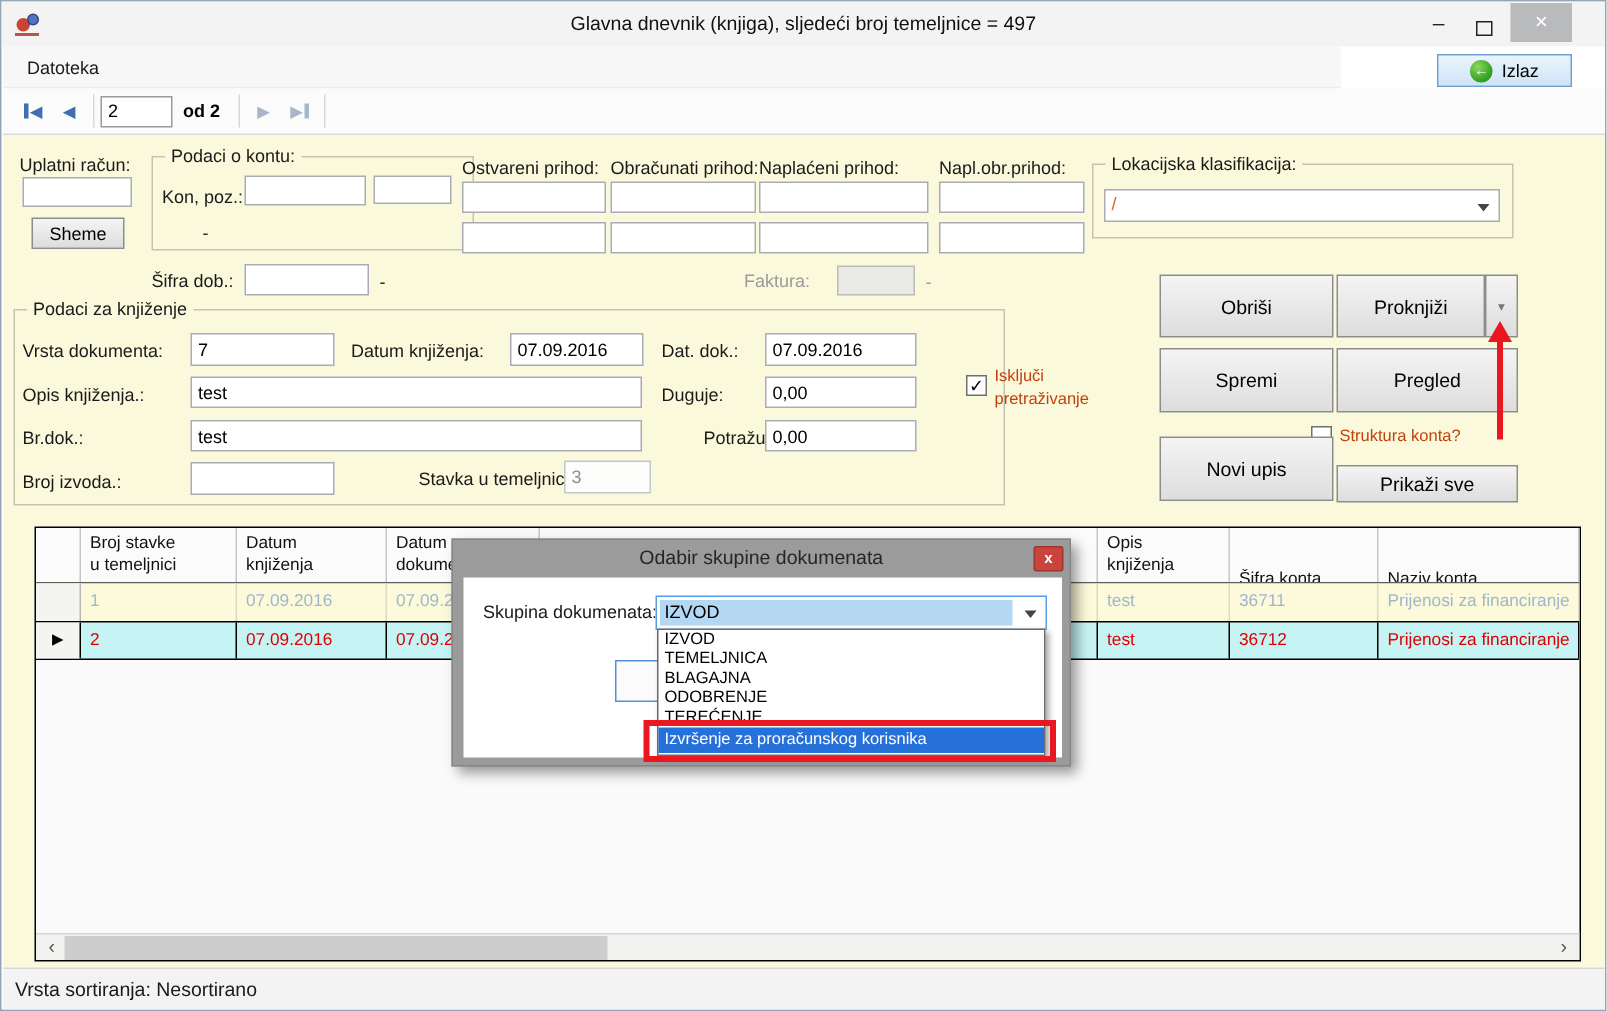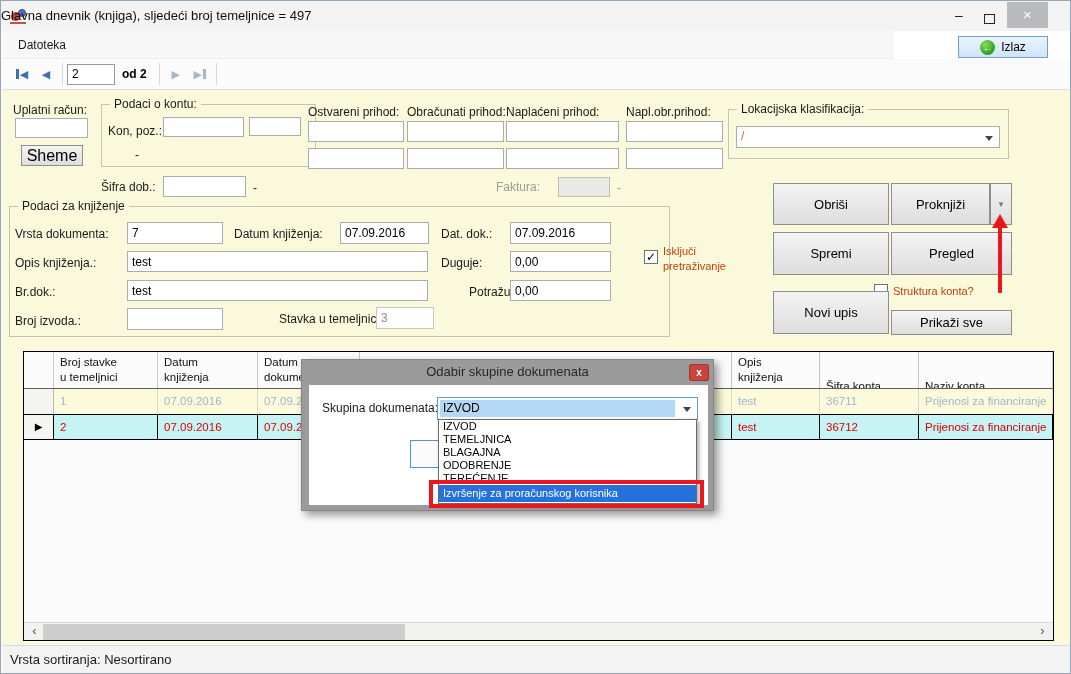--- a/index.html
+++ b/index.html
@@ -10,21 +10,21 @@
 
   
   .titlebar { position:absolute; left:0; top:0; right:0; height:30px; background:#f3f3f3; }
   .app-icon { position:absolute; left:9px; top:8px; width:18px; height:15px; }
   .app-icon .dot-r { position:absolute; left:1px; top:3px; width:9px; height:9px; border-radius:50%;
                      background:#c94436; }
   .app-icon .dot-b { position:absolute; left:8px; top:0; width:8px; height:8px; border-radius:50%;
                      background:#5572c2; border:1px solid #37457a;}
   .app-icon .line { position:absolute; left:0; bottom:0; width:16px; height:2px; background:#b5554e; }
   .title-text { position:absolute; left:0; right:0; top:0; height:30px; line-height:30px;
-                font-size:13px; color:#101010; }
+                text-align:center; font-size:13px; color:#101010; }
   .winbtn { position:absolute; top:6px; width:26px; height:18px; text-align:center;
             font-size:14px; line-height:16px; color:#222; cursor:default; }
   .winbtn.min { left:945px; }
   .winbtn.max { left:975px; padding-top:4px; }
   .maxbox { display:inline-block; width:11px; height:10px; border:1px solid #222; background:transparent; }
   .winbtn.close { left:1006px; top:1px; width:41px; height:26px; background:#b9babc;
                   color:#ffffff; font-size:15px; line-height:26px; }
 
   
   .menubar { position:absolute; left:1px; top:30px; width:892px; height:28px; background:#f7f7f7;
@@ -57,21 +57,21 @@
   .lbl.gray { color:#9b9b9b; }
   input.tb { position:absolute; background:#fff; border:1px solid #a9acb2; font-size:12px; padding:0 4px;
              color:#000; font-family:inherit; }
   input.tb:disabled, input.tb.disabled { background:#e9e9e6; border-color:#bcbcbc; color:#8a8a8a; }
   input.tb.graytext { color:#8a9096; border-color:#c4c6ca; background:#fdfdfb; }
   .grp { position:absolute; border:1px solid #c3c3b0; }
   .grp .legend { position:absolute; top:-8px; left:8px; background:#fbf9dc; padding:0 4px;
                  font-size:12px; color:#1a1a1a; white-space:nowrap; }
   .btn { position:absolute; background:linear-gradient(#f4f4f4,#dddddd); border:1px solid #8d8d8d;
          display:flex; align-items:center; justify-content:center; font-size:13px; color:#000; }
-  .btn.small { font-size:16px; }
+  .btn.small { font-size:12px; }
   .cb { position:absolute; width:14px; height:14px; background:#fff; border:1px solid #707070;
         font-size:12px; line-height:12px; text-align:center; color:#000; }
   .cb-lbl { position:absolute; font-size:11px; color:#c2410c; white-space:nowrap; }
 
   .combo { position:absolute; background:#fff; border:1px solid #a9acb2; }
   .combo .cval { position:absolute; left:4px; top:2px; font-size:12px; color:#cf6a1e; }
   .carrow { position:absolute; right:6px; top:9px; width:0; height:0;
             border-left:4px solid transparent; border-right:4px solid transparent; border-top:5px solid #444; }
 
   

